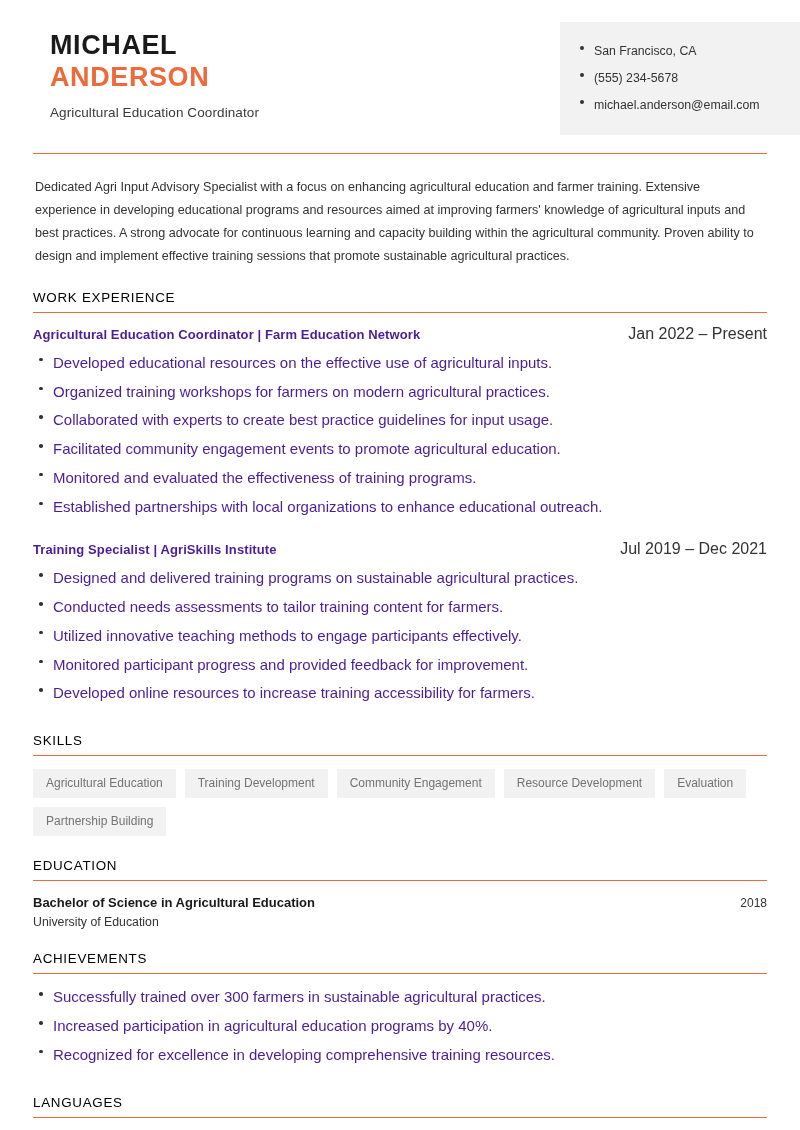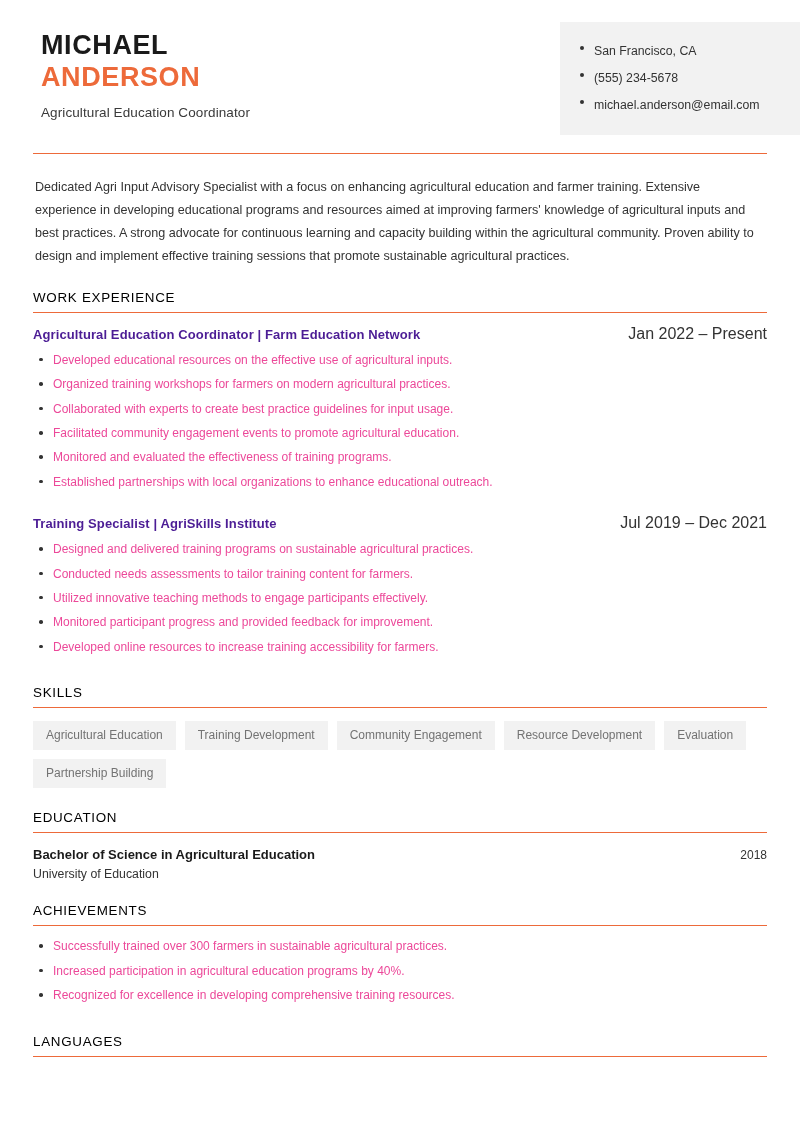--- a/index.html
+++ b/index.html
@@ -20,21 +20,21 @@
     background: #ffffff;
     box-sizing: border-box;
     position: relative;
   }
 
   
   .header {
     display: flex;
     align-items: flex-start;
     justify-content: space-between;
-    padding: 22px 0 0 8px;
+    padding: 22px 0 0 17px;
   }
   .header-left {
     padding: 8px 0 0 33px;
     flex: 1 1 auto;
   }
   .name-first {
     font-size: 27px;
     font-weight: bold;
     letter-spacing: 0.6px;
     color: #1a1a1a;
@@ -127,22 +127,22 @@
     color: #333333;
     white-space: nowrap;
     padding-left: 14px;
   }
   ul.bullets {
     list-style: none;
     margin: 9px 0 0 0;
     padding: 0;
   }
   ul.bullets li {
-    font-size: 12px;
-    color: #ec4899;
+    font-size: 15px;
+    color: #4c1d95;
     line-height: 1.45;
     padding: 0 0 7px 20px;
     position: relative;
   }
   ul.bullets li .bdot {
     position: absolute;
     left: 6px;
     top: 6px;
     width: 3.6px;
     height: 3.6px;

